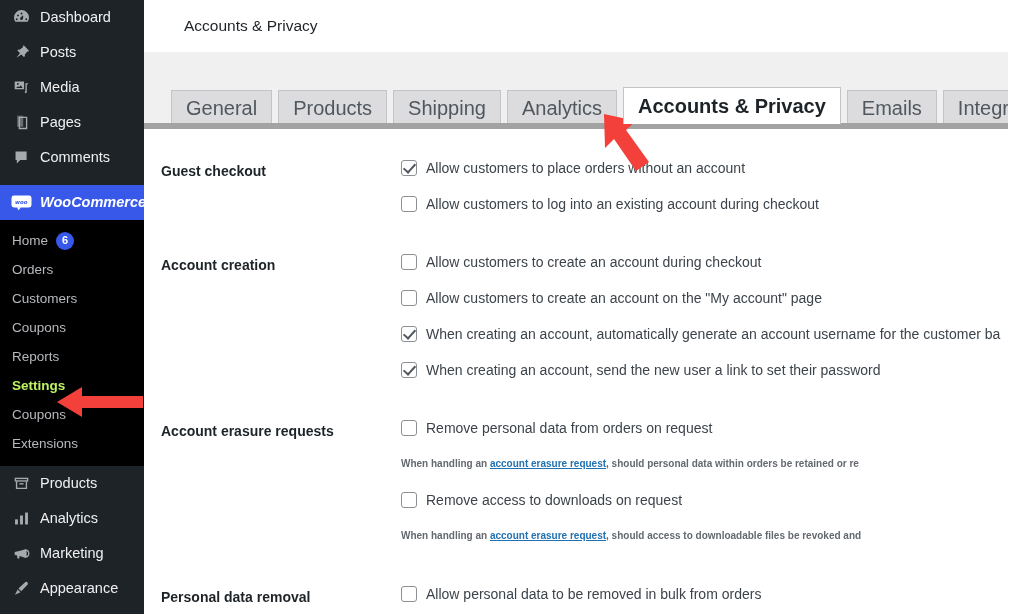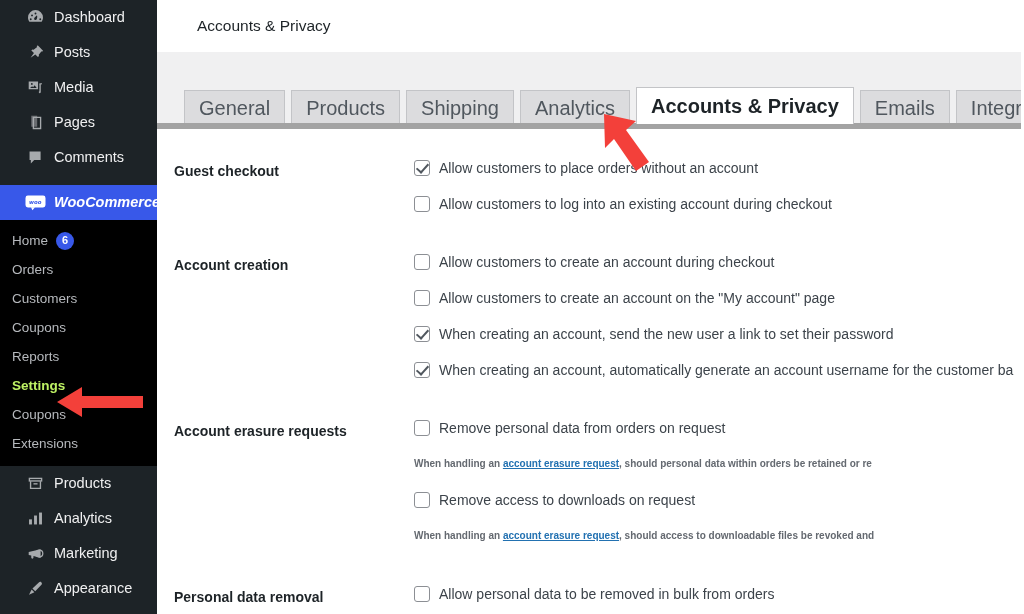--- a/index.html
+++ b/index.html
@@ -23,21 +23,21 @@
     position: absolute;
     left: 0; top: 0;
     width: 160px; height: 614px;
     background: #1d2327;
     overflow: hidden;
   }
   .menu-item {
     display: flex;
     align-items: center;
     height: 35px;
-    padding-left: 24px;
+    padding-left: 10px;
     color: #f0f0f1;
     font-size: 14.5px;
     position: relative;
   }
   .menu-item .mi-icon {
     width: 22px; height: 20px;
     margin-right: 8px;
     display: flex;
     align-items: center;
     justify-content: center;
@@ -95,21 +95,21 @@
     background: #3858e9;
     color: #ffffff;
     font-size: 11px;
     font-weight: bold;
     line-height: 1;
   }
 
   
   #main {
     position: absolute;
-    left: 157px; top: 0;
+    left: 144px; top: 0;
     width: 864px; height: 614px;
     background: #f0f0f1;
     overflow: hidden;
   }
   #page-header {
     height: 52px;
     background: #ffffff;
     display: flex;
     align-items: center;
     padding-left: 40px;
@@ -416,25 +416,25 @@
           <label class="field-row">
             <span class="cb"></span>
             <span class="field-text">Allow customers to create an account during checkout</span>
           </label>
           <label class="field-row">
             <span class="cb"></span>
             <span class="field-text">Allow customers to create an account on the "My account" page</span>
           </label>
           <label class="field-row">
             <span class="cb checked"></span>
+            <span class="field-text">When creating an account, automatically generate an account username for the customer ba</span>
+          </label>
+          <label class="field-row">
+            <span class="cb checked"></span>
             <span class="field-text">When creating an account, send the new user a link to set their password</span>
-          </label>
-          <label class="field-row">
-            <span class="cb checked"></span>
-            <span class="field-text">When creating an account, automatically generate an account username for the customer ba</span>
           </label>
         </div>
       </div>
 
       <div class="section">
         <div class="section-label">Account erasure requests</div>
         <div class="section-fields">
           <label class="field-row">
             <span class="cb"></span>
             <span class="field-text">Remove personal data from orders on request</span>

